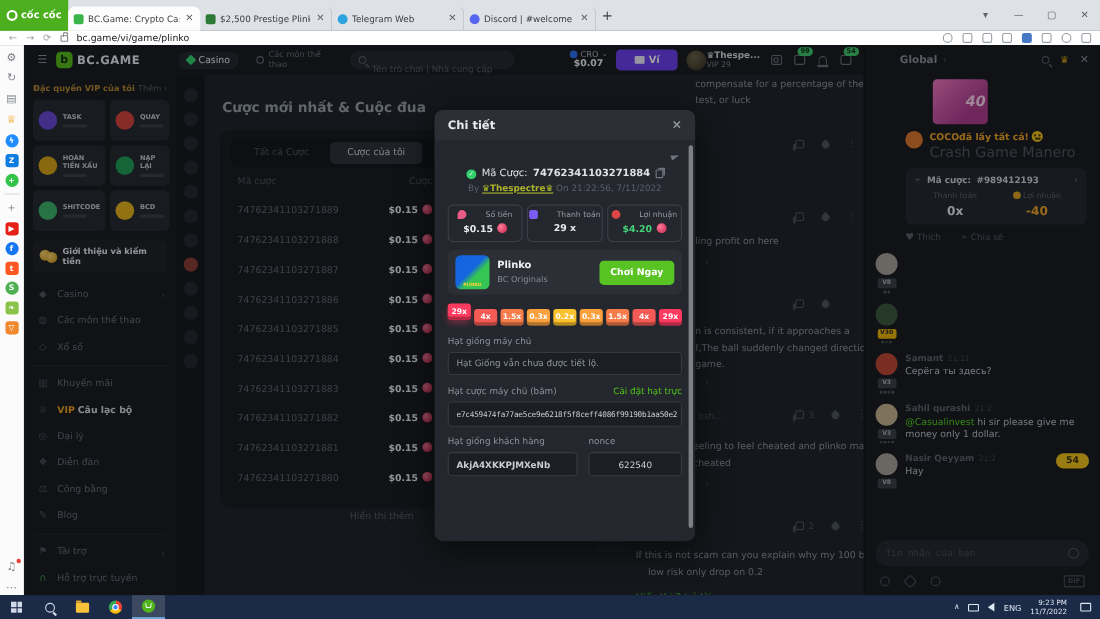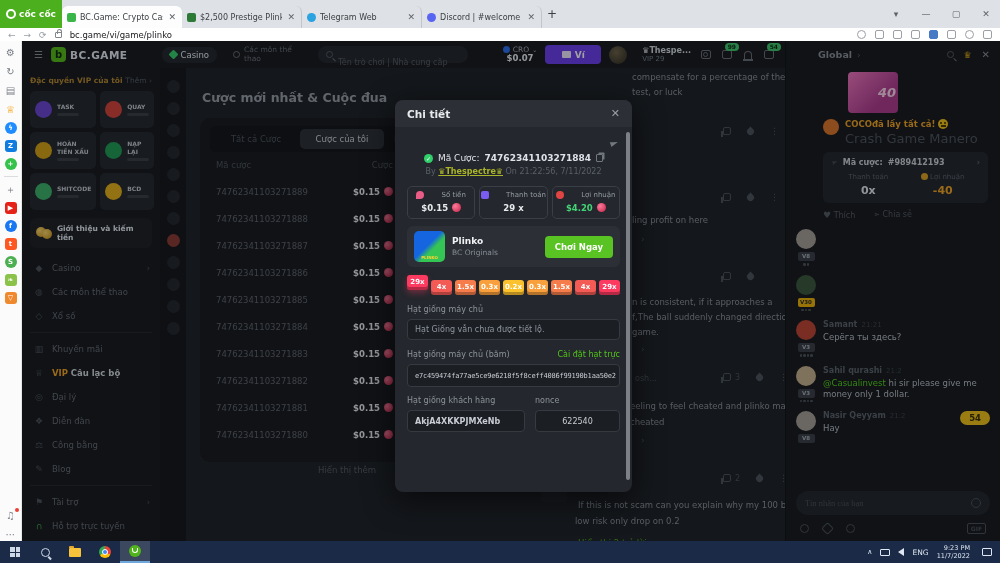--- a/index.html
+++ b/index.html
@@ -58,21 +58,21 @@
   .mag:after { content:""; position:absolute; left:6px; top:6px; width:4px; height:1.4px; background:#6a7078; transform:rotate(45deg); transform-origin:0 0; }
   .search { width:150px; height:17px; background:#23272d; border-radius:9px; display:flex; align-items:center; gap:5px; padding:0 8px; }
   .search input { background:transparent; border:none; outline:none; color:#6a7078; font-size:8px; width:100%; font-family:inherit;margin-top:16px; }
   .search input::placeholder { color:#565c64; }
   .cur { margin-left:auto; text-align:center; line-height:1.1; }
   .cur .top { display:flex; align-items:center; gap:3px; font-size:7.5px; color:#aab0b8; }
   .cur .cdot { width:7px; height:7px; border-radius:50%; background:#2d6ff0; }
   .cur .amt { color:#eef1f5; font-size:8.5px; font-weight:bold; }
   .vi-btn { background:#6d3ef0; color:#fff; font-size:9px; font-weight:bold; border:none; border-radius:4px; height:19px; width:56px; display:flex; align-items:center; justify-content:center; gap:4px; font-family:inherit; }
   .wallet-g { width:9px; height:7px; background:#fff; border-radius:1px; opacity:.9; }
-  .user { display:flex; align-items:center; gap:15px; }
+  .user { display:flex; align-items:center; gap:0; }
   .uavatar { width:18px; height:18px; border-radius:50%; background:radial-gradient(circle at 40% 35%,#6e6248,#2e2a20); }
   .uname { color:#d6dade; font-size:8px; font-weight:bold; line-height:1.2; }
   .uvip { color:#788089; font-size:7px; font-weight:normal; }
   .hic { position:relative; width:13px; height:13px; display:flex; align-items:center; justify-content:center; }
   .hic .sq { width:10px; height:9px; border:1.2px solid #6a7078; border-radius:2px; }
   .hic .sq.dot:after { content:""; position:absolute; width:3px; height:3px; border:1px solid #6a7078; border-radius:50%; left:4px; top:4px; }
   .hbadge { position:absolute; top:-5px; right:-6px; background:#3fca6b; color:#0c2a14; font-size:6px; font-weight:bold; padding:0 3px; border-radius:6px; line-height:8px; }
   .hbell { width:8px; height:8px; border:1.3px solid #6a7078; border-bottom:none; border-radius:5px 5px 0 0; position:relative; }
   .hbell:after { content:""; position:absolute; bottom:-2px; left:-2px; width:10px; height:1.3px; background:#6a7078; }
 
@@ -221,21 +221,21 @@
   .bc2 { display:flex; margin-top:6px; color:#5c646d; font-size:7px; }
   .bc2 div, .bc3 div { flex:1; text-align:center; }
   .gcoin { display:inline-block; width:7px; height:7px; border-radius:50%; background:#e0a320; vertical-align:-1px; margin-right:2px; }
   .bc3 { display:flex; margin-top:3px; }
   .bc3 .v1 { color:#e8eaed; font-weight:bold; font-size:11px; }
   .bc3 .v2 { color:#f5a623; font-weight:bold; font-size:11px; }
   .acts { display:flex; gap:18px; margin-top:7px; color:#545b63; font-size:8px; align-items:flex-start; }
   .hrt { color:#545b63; font-size:9px; }
   .unread { margin-left:auto; background:#f5c518; color:#3a2f00; font-weight:bold; font-size:8.5px; border-radius:9px; padding:2px 9px; }
   .cinput { margin:8px 10px 0; height:24px; background:#22262b; border-radius:13px; display:flex; align-items:center; padding:0 9px; flex:none; }
-  .cinput input { flex:1; background:transparent; border:none; outline:none; color:#9aa1a9; font-size:8.5px; font-family:Liberation Serif, serif; }
+  .cinput input { flex:1; background:transparent; border:none; outline:none; color:#9aa1a9; font-size:8.5px; font-family:Liberation Mono, monospace; }
   .cinput input::placeholder { color:#4a515a; }
   .smiley { width:10px; height:10px; border:1.2px solid #4a515a; border-radius:50%; }
   .ctools { height:26px; display:flex; align-items:center; gap:14px; padding:0 14px; flex:none; }
   .ctools .ti { width:9px; height:9px; border:1.2px solid #4a515a; border-radius:2px; }
   .ctools .ti.r { border-radius:50%; }
   .gif { margin-left:auto; border:1px solid #4a515a; color:#4a515a; font-size:6px; font-weight:bold; padding:1px 3px; border-radius:2px; }
 
   
   .taskbar { position:absolute; left:0; bottom:0; width:1000px; height:22px; background:#1b2a46; display:flex; align-items:center; z-index:60; }
   .tb-ic { width:30px; height:22px; display:flex; align-items:center; justify-content:center; }
@@ -621,21 +621,21 @@
             <div class="cm" style="left:55px;top:331px">eeling to feel cheated and plinko makes</div>
             <div class="cm" style="left:55px;top:347px">cheated</div>
             <div class="reply" style="left:66px;top:367px">›</div>
             <div class="meta" style="top:405px">
                 <span class="thumb"></span>
                 <span class="lkc">2</span>
                 <span class="heart"></span>
                 <span class="kebab">⋮</span>
               </div>
             <div class="cm" style="left:3px;top:430px">If this is not scam can you explain why my 100 bet on</div>
-            <div class="cm" style="left:0;top:446px">low risk only drop on 0.2</div>
+            <div class="cm" style="left:14px;top:446px">low risk only drop on 0.2</div>
             <div class="cm green" style="left:3px;top:468px">Hiển thị 2 trả lời ›</div>
           </div>
 
           <div class="flogo" style="left:355px;top:398px"></div>
           <div class="flogo" style="left:355px;top:420px"></div>
         </div>
       </div>
     </div>
 
     <div class="chat">
@@ -830,21 +830,21 @@
       <span class="chip" style="background: rgb(245, 91, 85);">4x</span>
       <span class="chip" style="background: rgb(253, 58, 95);">29x</span>
     </div>
     <div class="slab">
         <span>Hạt giống máy chủ</span>
       </div>
     <div class="sinput">
         <span>Hạt Giống vẫn chưa được tiết lộ.</span>
       </div>
     <div class="slab">
-      <span>Hạt giống máy chủ (băm)</span>
+      <span>Hạt cược máy chủ (băm)</span>
       <span class="set">Cài đặt hạt trực</span>
     </div>
     <div class="sinput hash">
         <span>e7c459474fa77ae5ce9e6218f5f8ceff4086f99190b1aa50e2</span>
       </div>
     <div class="duo">
       <div class="col1">
         <div class="lb">Hạt giống khách hàng</div>
         <div class="bx">
             <span>AkjA4XKKPJMXeNb</span>

